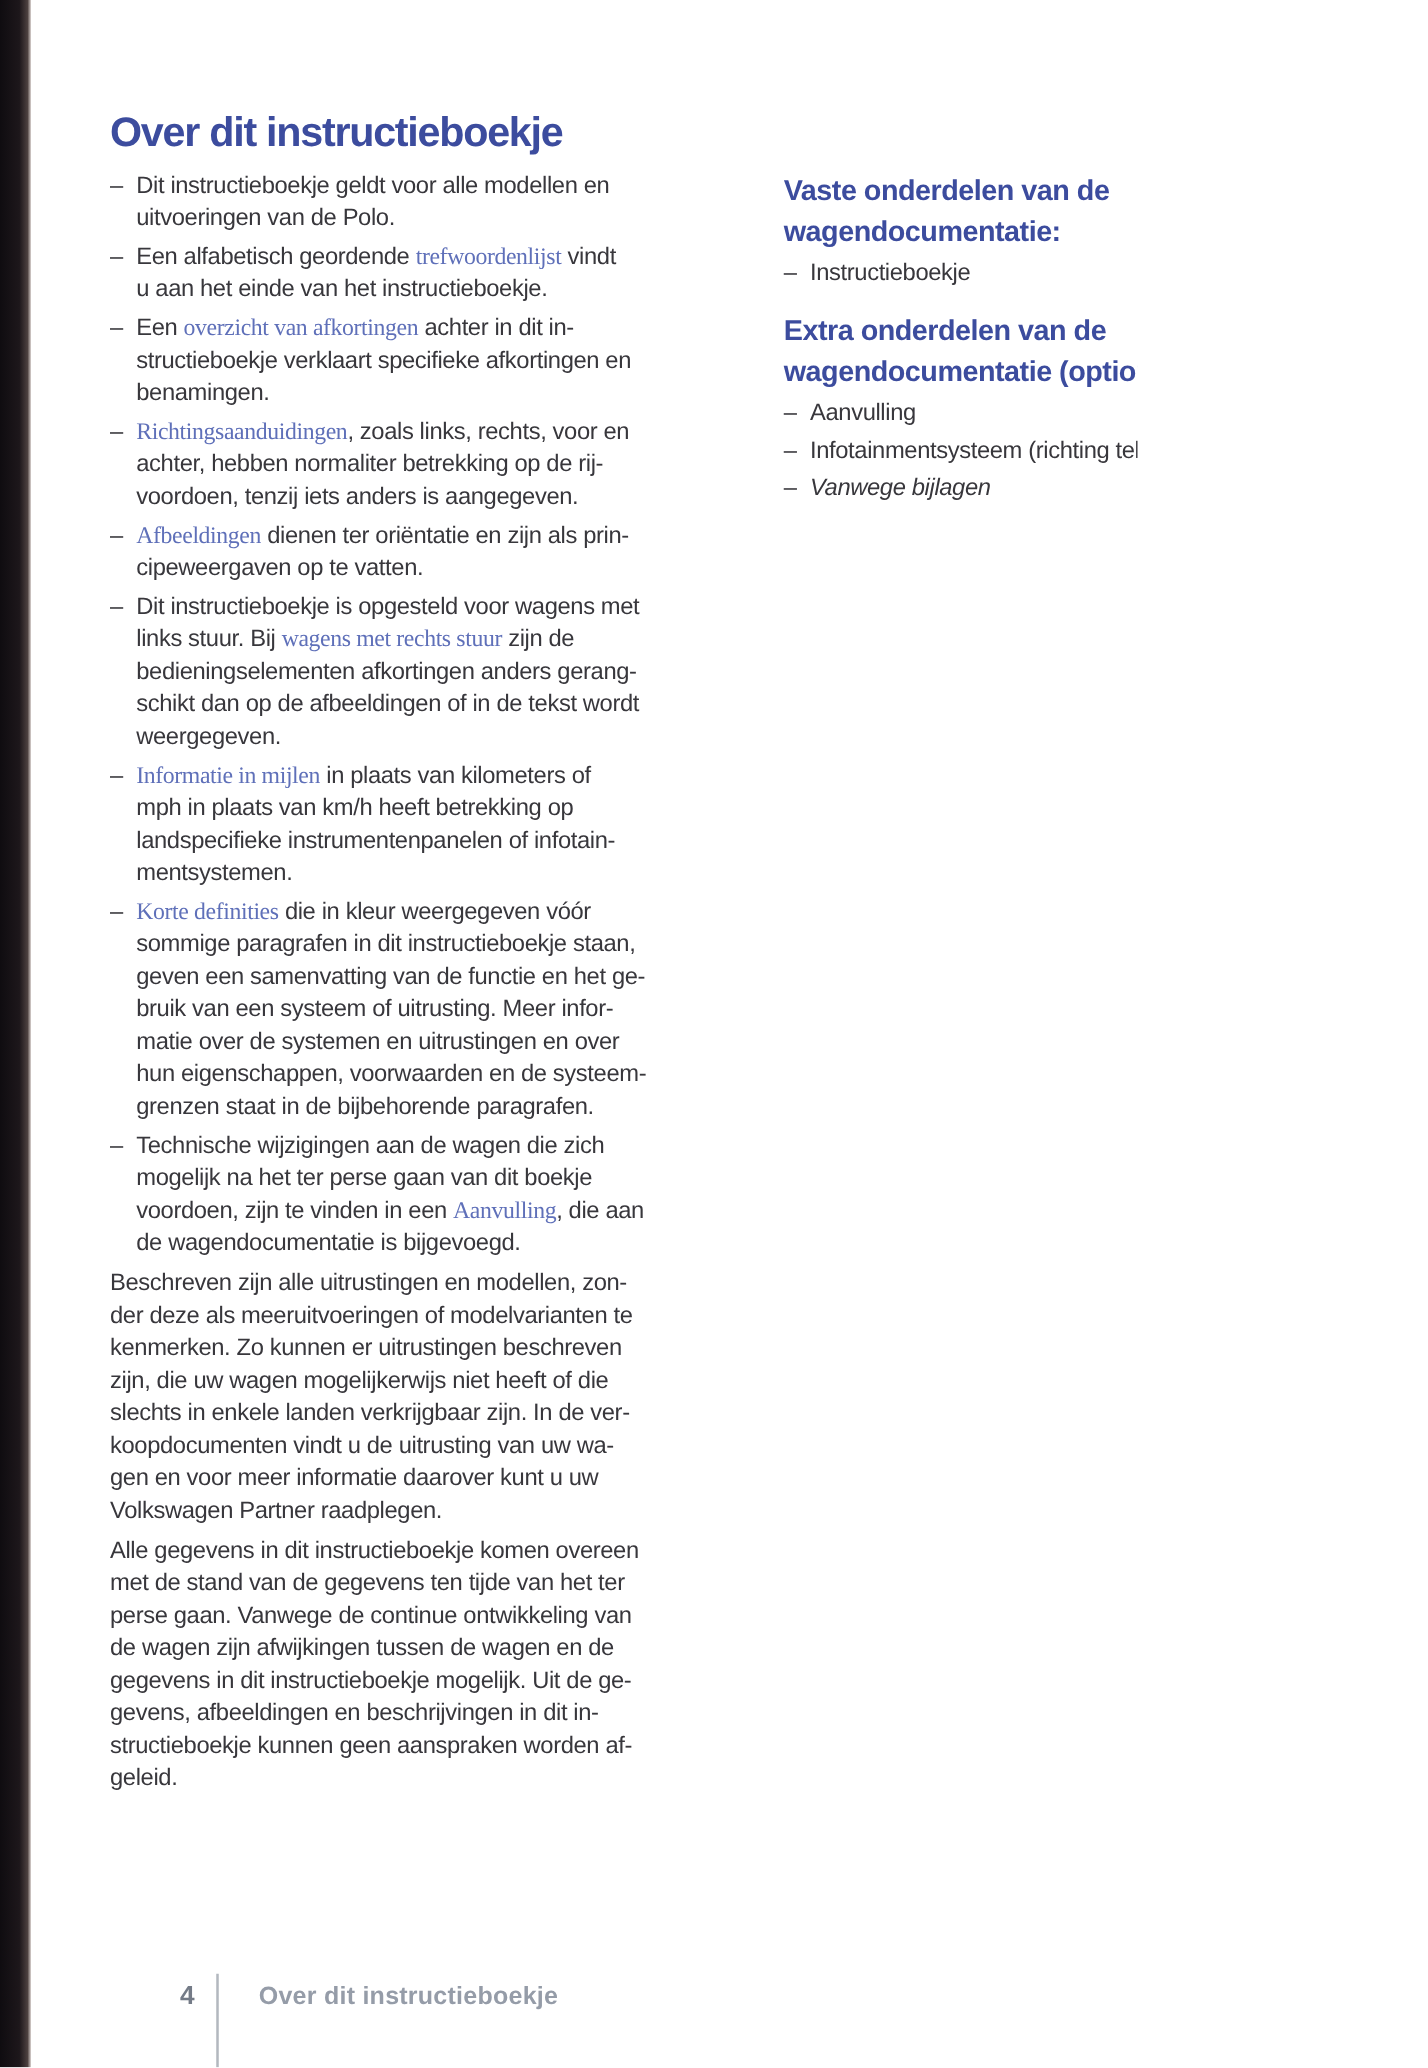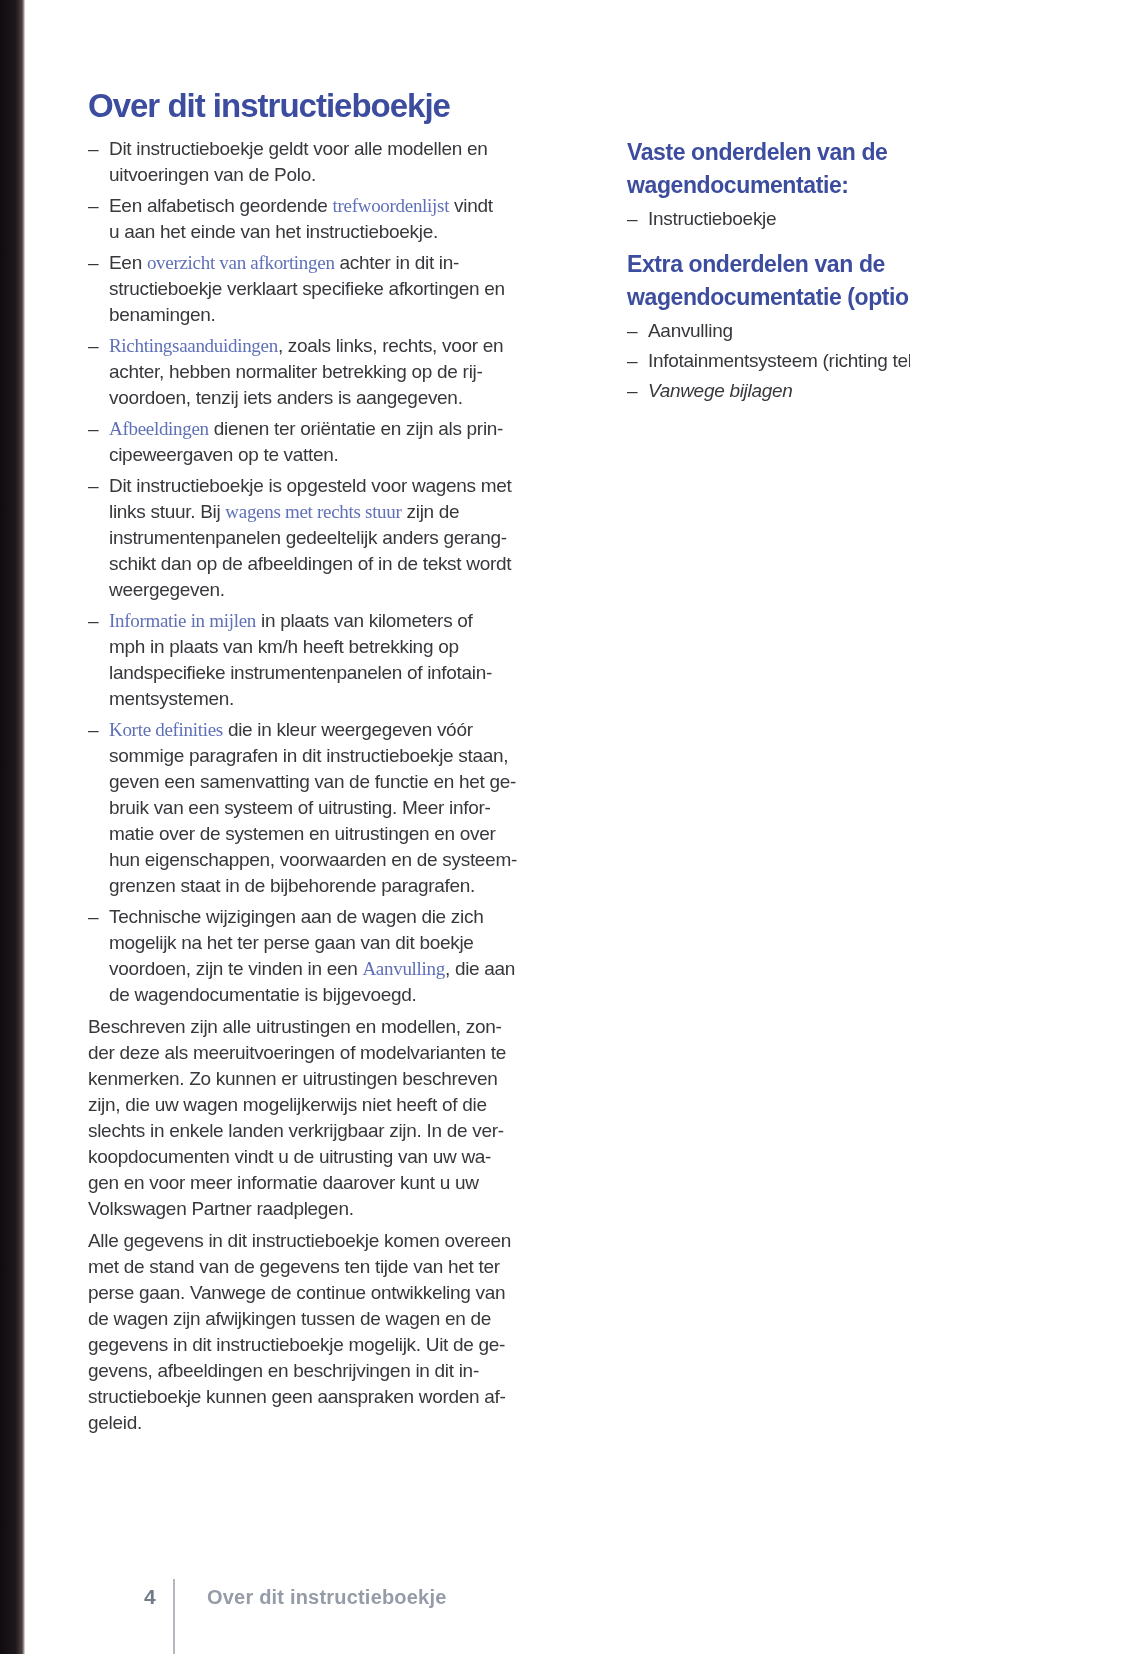--- a/index.html
+++ b/index.html
@@ -81,21 +81,21 @@
         </div>
         <div class="bullet">
           <span class="dash">–</span>
           <span class="btxt"><span class="seg link">Afbeeldingen</span><span class="seg plain"> dienen ter oriëntatie en zijn als prin-
 cipeweergaven op te vatten.</span></span>
         </div>
         <div class="bullet">
           <span class="dash">–</span>
           <span class="btxt"><span class="seg plain">Dit instructieboekje is opgesteld voor wagens met
 links stuur. Bij </span><span class="seg link">wagens met rechts stuur</span><span class="seg plain"> zijn de
-instrumentenpanelen gedeeltelijk anders gerang-
+bedieningselementen afkortingen anders gerang-
 schikt dan op de afbeeldingen of in de tekst wordt
 weergegeven.</span></span>
         </div>
         <div class="bullet">
           <span class="dash">–</span>
           <span class="btxt"><span class="seg link">Informatie in mijlen</span><span class="seg plain"> in plaats van kilometers of
 mph in plaats van km/h heeft betrekking op
 landspecifieke instrumentenpanelen of infotain-
 mentsystemen.</span></span>
         </div>

